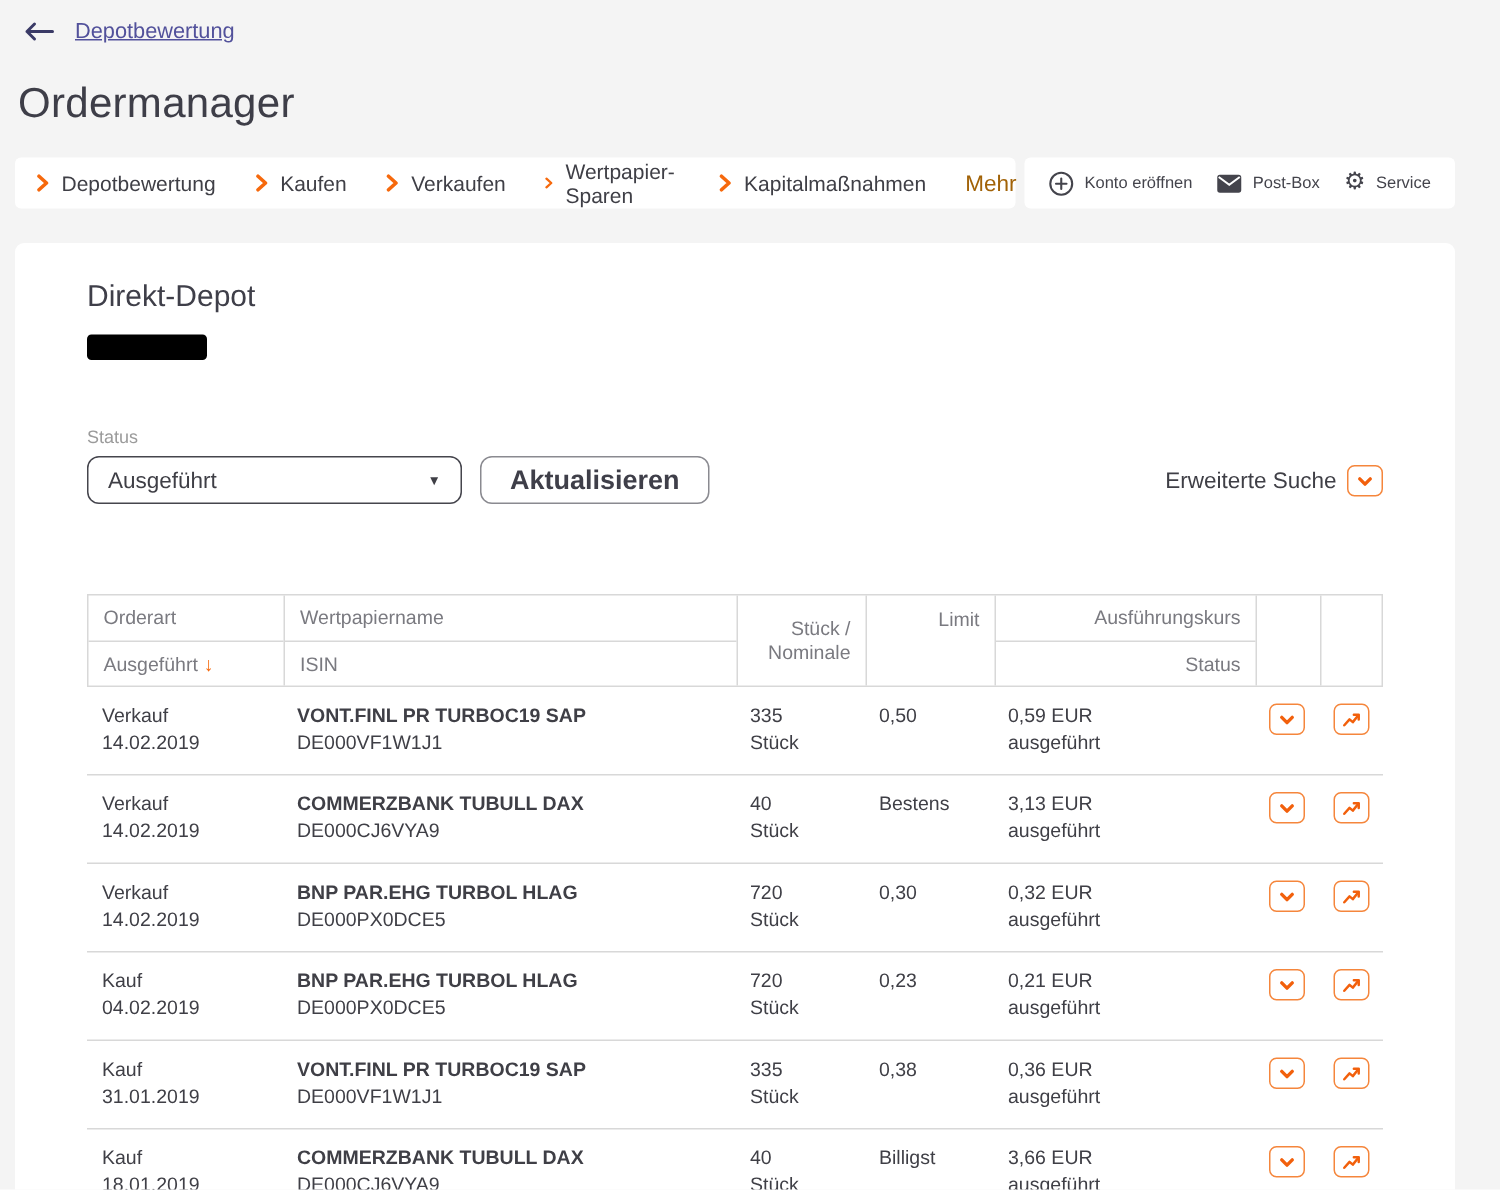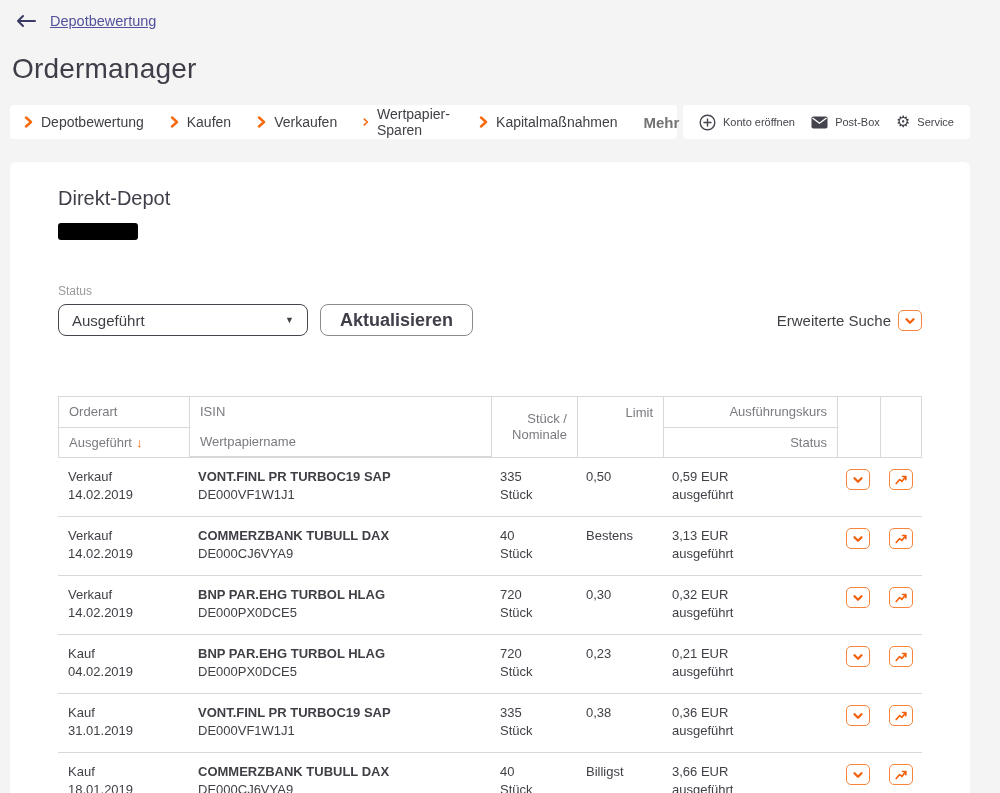--- a/index.html
+++ b/index.html
@@ -20,21 +20,21 @@
   .page-title { font-size: 28px; font-weight: 500; color: #3e3e48; margin: 24px 0 0 2px; letter-spacing: 0.2px; }
 
   
   .nav-row { display: flex; gap: 6px; margin-top: 20px; }
   .bar { background: #fff; border-radius: 4px; height: 34px; display: flex; align-items: center; }
   .bar-main { width: 667px; padding: 0 14px; }
   .bar-side { flex: 1; padding: 0 16px; justify-content: space-between; }
   .nav-item { display: flex; align-items: center; gap: 8px; margin-right: 26px; cursor: pointer; }
   .nav-item span { font-size: 14px; color: #3f3f46; }
   .more-btn { display: flex; align-items: center; gap: 9px; margin-left: auto; cursor: pointer; }
-  .more-label { color: #737373; font-weight: bold; font-size: 15px; }
+  .more-label { color: #a16207; font-weight: normal; font-size: 15px; }
   .side-item { display: flex; align-items: center; gap: 7px; cursor: pointer; }
   .side-item span.lbl { font-size: 11px; color: #44444c; }
   .gear-glyph { font-size: 16px; color: #44444c; line-height: 1; }
 
   
   .icon-btn {
     width: 24px; height: 21px; border: 1.5px solid #f5863c; border-radius: 5px;
     display: inline-flex; align-items: center; justify-content: center;
     color: #f2600c; background: #fff; cursor: pointer; flex: none;
   }
@@ -190,25 +190,25 @@
         <div class="hcol">
           <div class="hcell split">
               <span>Orderart</span>
             </div>
           <div class="hcell">
             <span>Ausgeführt</span>
             <span class="sort-arrow">↓</span>
           </div>
         </div>
         <div class="hcol">
+          <div class="hcell split">
+              <span>Wertpapiername</span>
+            </div>
           <div class="hcell">
               <span>ISIN</span>
-            </div>
-          <div class="hcell split">
-              <span>Wertpapiername</span>
             </div>
         </div>
         <div class="hcol center-col">
           <span>Stück /</span>
           <span>Nominale</span>
         </div>
         <div class="hcol top-col">
           <span>Limit</span>
         </div>
         <div class="hcol">

